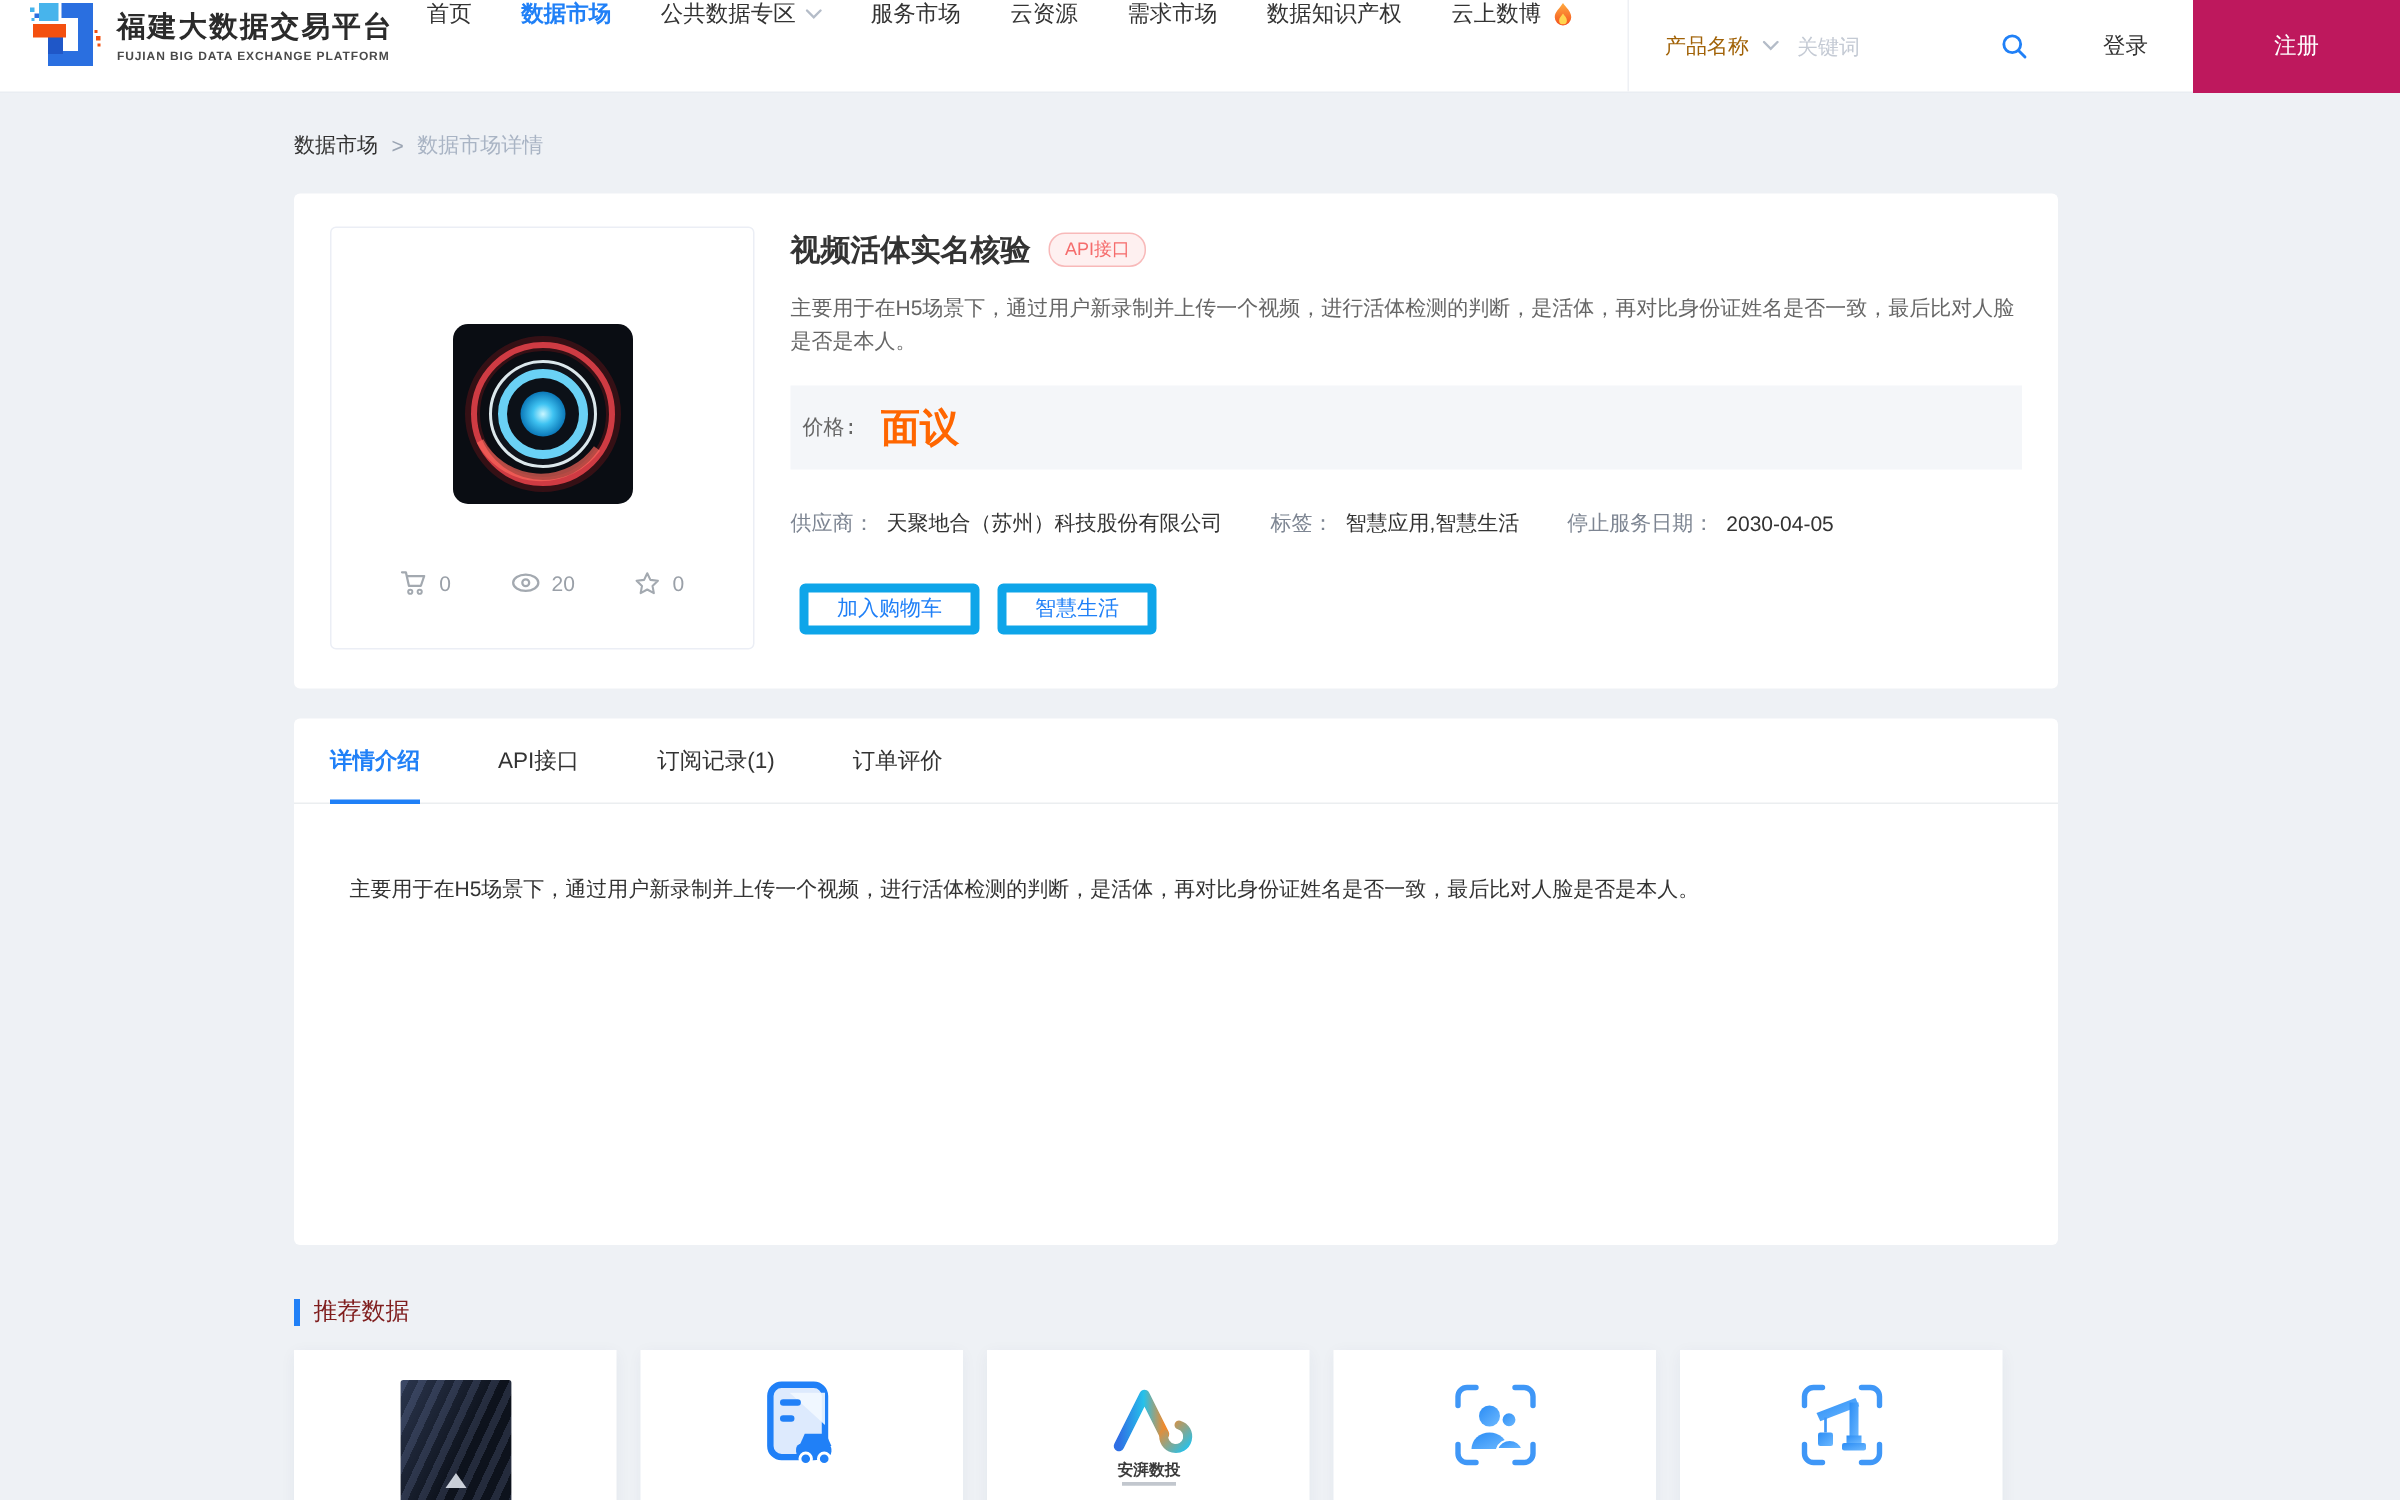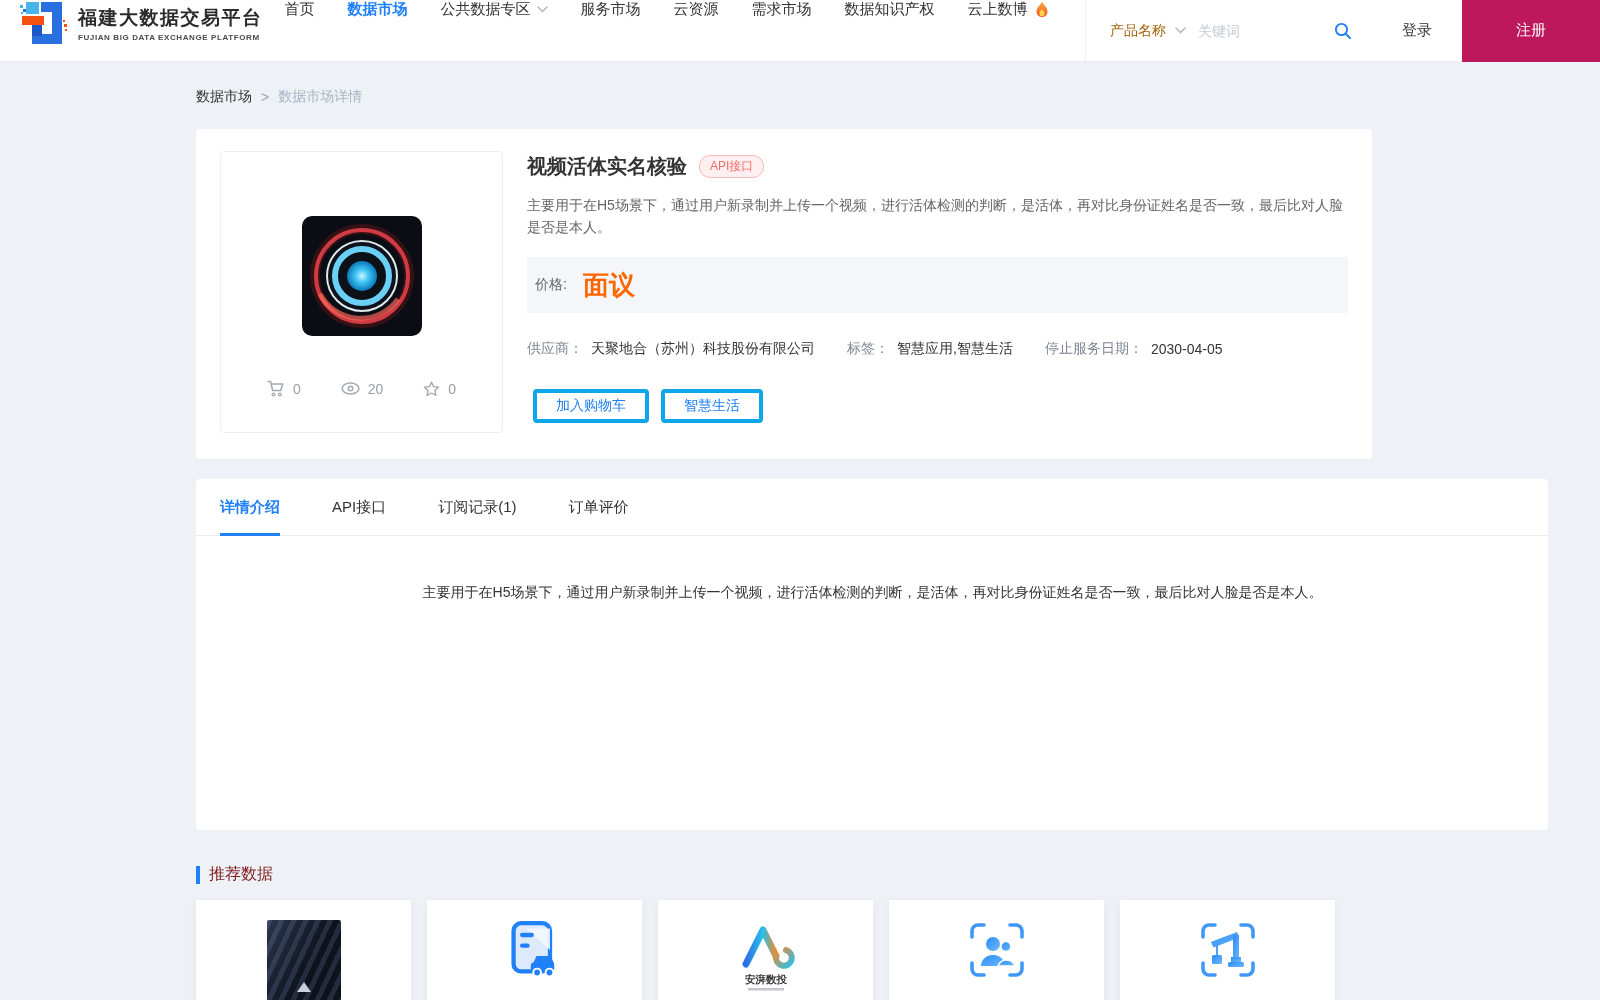--- a/index.html
+++ b/index.html
@@ -32,33 +32,33 @@
   .summary-card { width:1176px; height:330px; margin:23px 0 0 196px; background:#fff; border-radius:4px; padding:22px 24px; display:flex; }
   .thumb-box { width:283px; height:282px; border:1px solid #ebeef5; border-radius:4px; display:flex; flex-direction:column; align-items:center; flex-shrink:0; }
   .thumb-img { margin-top:64px; border-radius:8px; }
   .stats { display:flex; gap:40px; margin-top:44px; align-items:center; color:#9aa0a8; font-size:14px; }
   .stat { display:flex; align-items:center; gap:8px; }
   .info { flex:1; margin-left:24px; }
   .title-row { display:flex; align-items:center; gap:12px; margin-top:2px; }
   .p-title { font-size:20px; font-weight:bold; color:#333; }
   .p-badge { font-size:12px; color:#f56c6c; background:#fef0f0; border:1px solid #f8b9b9; border-radius:11px; padding:3px 10px; line-height:1.2; }
   .p-desc { margin-top:15px; font-size:14px; color:#666; line-height:1.55; width:820px; }
-  .price-bar { margin-top:19px; background:#f4f6f9; height:56px; display:flex; align-items:center; padding-left:8px; }
+  .price-bar { margin-top:19px; background:#f4f6f9; height:56px; display:flex; align-items:center; padding-left:8px;font-family:Liberation Mono, monospace; }
   .price-label { font-size:14px; color:#666; }
   .price-value { font-size:26px; font-weight:bold; color:#ff6600; margin-left:16px; }
   .meta-row { margin-top:27px; display:flex; align-items:center; font-size:14px; }
   .meta-label { color:#7d8592; }
   .meta-value { color:#333; font-weight:500; margin-left:8px; }
   .meta-group { display:flex; align-items:center; }
   .meta-group + .meta-group { margin-left:32px; }
   .actions { margin-top:31px; margin-left:6px; display:flex; gap:12px; }
-  .btn-outline { height:34px; padding:0 19px; background:#fff; border:4px solid #0ea5e9; color:#2080f7; border-radius:4px; font-size:14px; cursor:pointer; font-family:Liberation Serif, serif; }
-
-  
-  .detail-card { width:1352px; height:351px; margin:20px 0 0 196px; background:#fff; border-radius:4px;text-align:center; }
+  .btn-outline { height:34px; padding:0 19px; background:#fff; border:6px solid #0ea5e9; color:#2080f7; border-radius:4px; font-size:14px; cursor:pointer; font-family:Liberation Serif, serif; }
+
+  
+  .detail-card { width:1176px; height:351px; margin:20px 0 0 196px; background:#fff; border-radius:4px; }
   .tabs { display:flex; gap:52px; padding-left:24px; height:57px; align-items:stretch; border-bottom:1px solid #ebeef0; font-size:15px; color:#333; }
   .tab { display:flex; align-items:center; position:relative; cursor:pointer; }
   .tab.active { color:#2080f7; font-weight:bold; }
   .tab.active::after { content:""; position:absolute; left:0; right:0; bottom:-1px; height:3px; background:#2080f7; }
   .tab-content { padding:45px 36px 0 37px; font-size:14px; color:#333; line-height:1.6; }
 
   
   .recommend { margin:34px 0 0 196px; }
   .rec-title { display:flex; align-items:center; gap:9px; }
   .rec-bar { width:4px; height:18px; background:#2080f7; }

